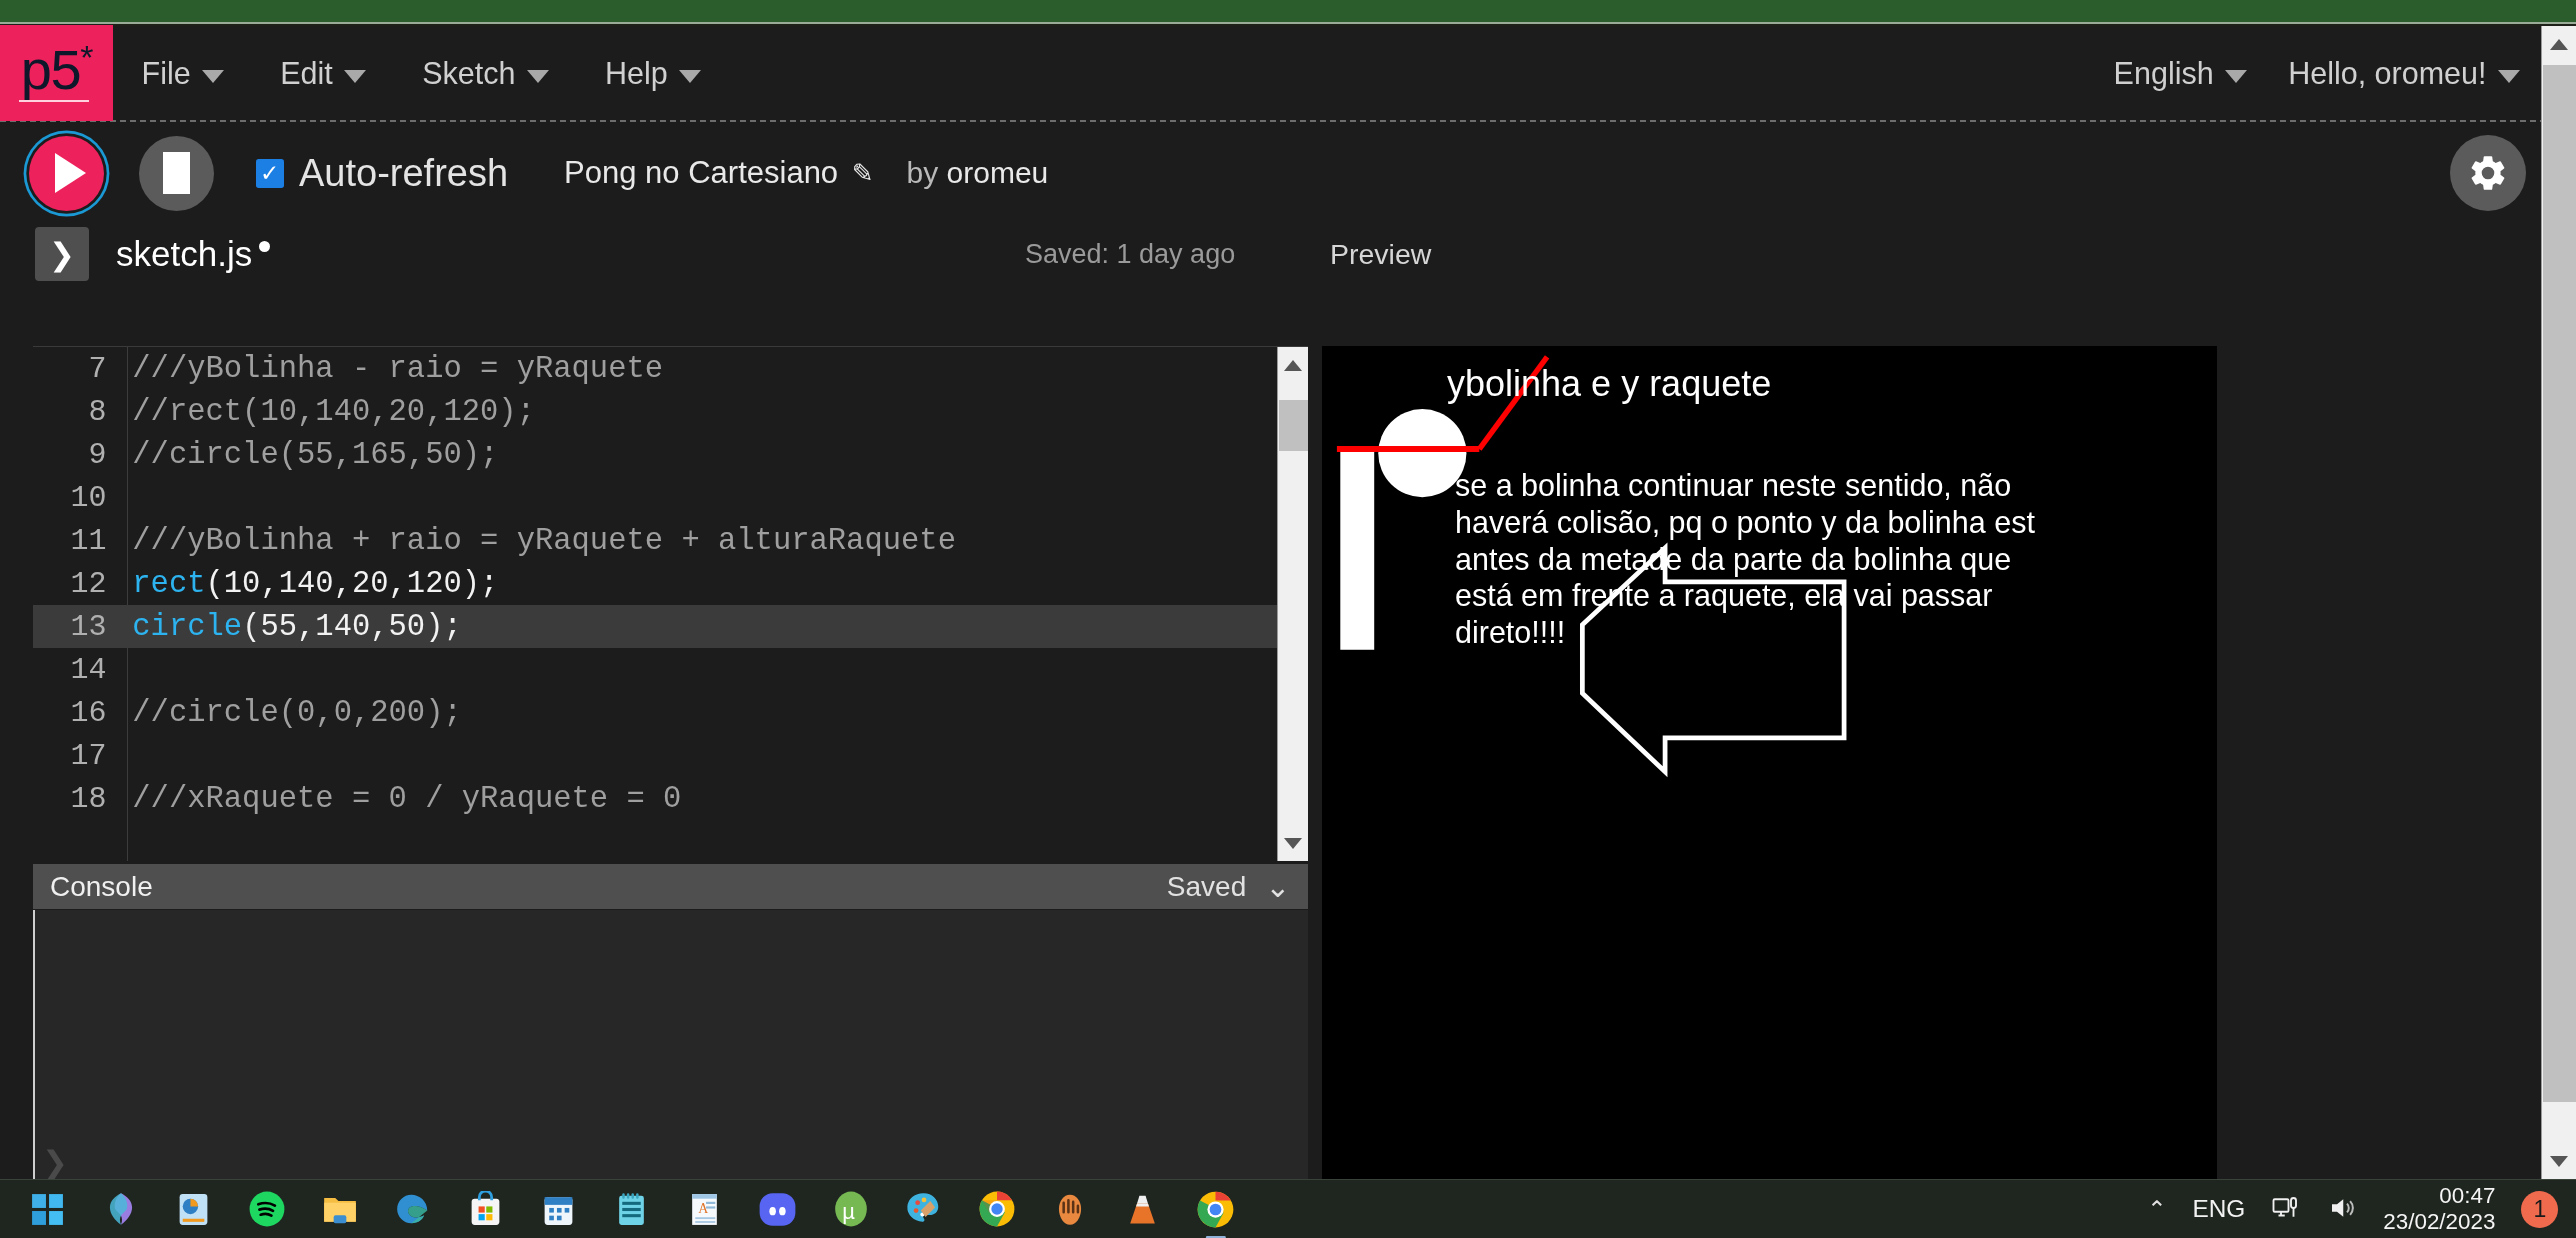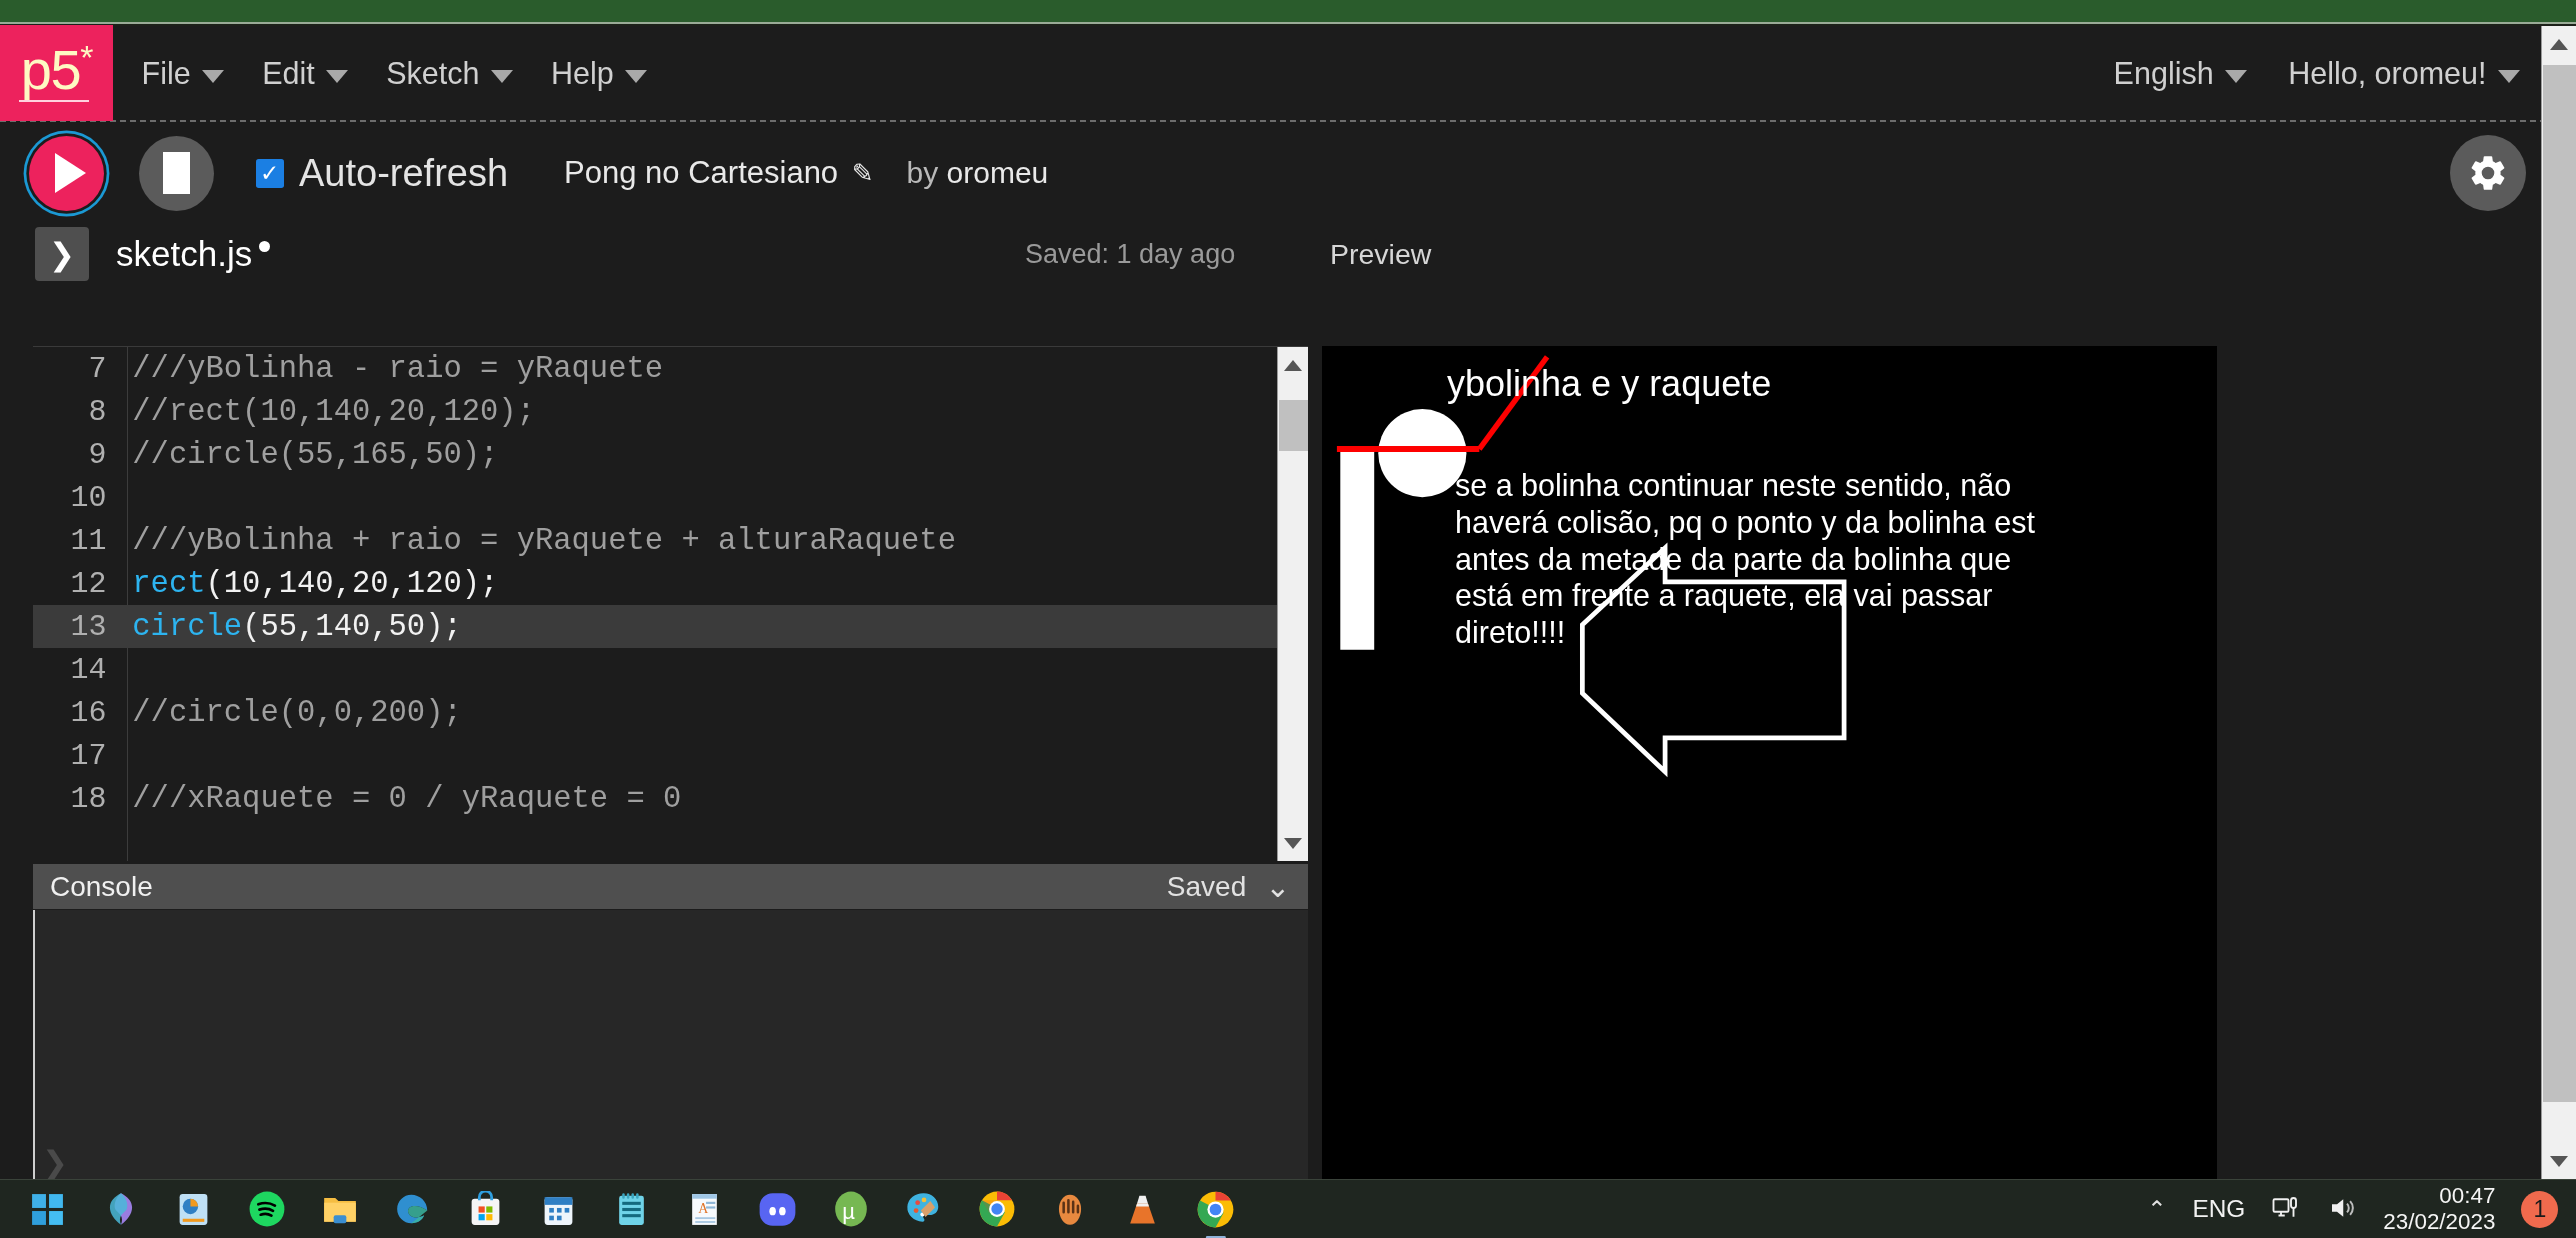--- a/index.html
+++ b/index.html
@@ -29,31 +29,31 @@
     background: #1c1c1c;
     border-bottom: 2px dashed #6d6d6d;
     display: flex; align-items: center;
   }
   .logo {
     width: 113px; height: 96px; background: #ed225d;
     display: flex; align-items: center; justify-content: center;
     position: relative; flex: none;
   }
   .logo-text {
-    color: #fef9c3; font-size: 56px; font-weight: 400;
+    color: #0f172a; font-size: 56px; font-weight: 400;
     font-family: "Liberation Sans", sans-serif;
     letter-spacing: -1.4px; line-height: 1;
     position: relative; top: -4.1px;
   }
   .logo-star { font-size: 34px; vertical-align: super; }
   .logo-underline {
     position: absolute; left: 19px; bottom: 19px; width: 70px; height: 2px;
     background: #ffd0de;
   }
-  .nav-menu { display: flex; align-items: center; margin-left: 28.5px; gap: 38px; }
+  .nav-menu { display: flex; align-items: center; margin-left: 28.5px; gap: 56px; }
   .nav-item {
     display: flex; align-items: center; gap: 11.5px;
     color: #d0d0d0; font-size: 30.5px; cursor: pointer;
   }
   .caret {
     width: 0; height: 0; border-left: 11px solid transparent;
     border-right: 11px solid transparent; border-top: 13px solid #a9a9a9;
     display: inline-block; position: relative; top: 2.7px;
   }
   .nav-right {

